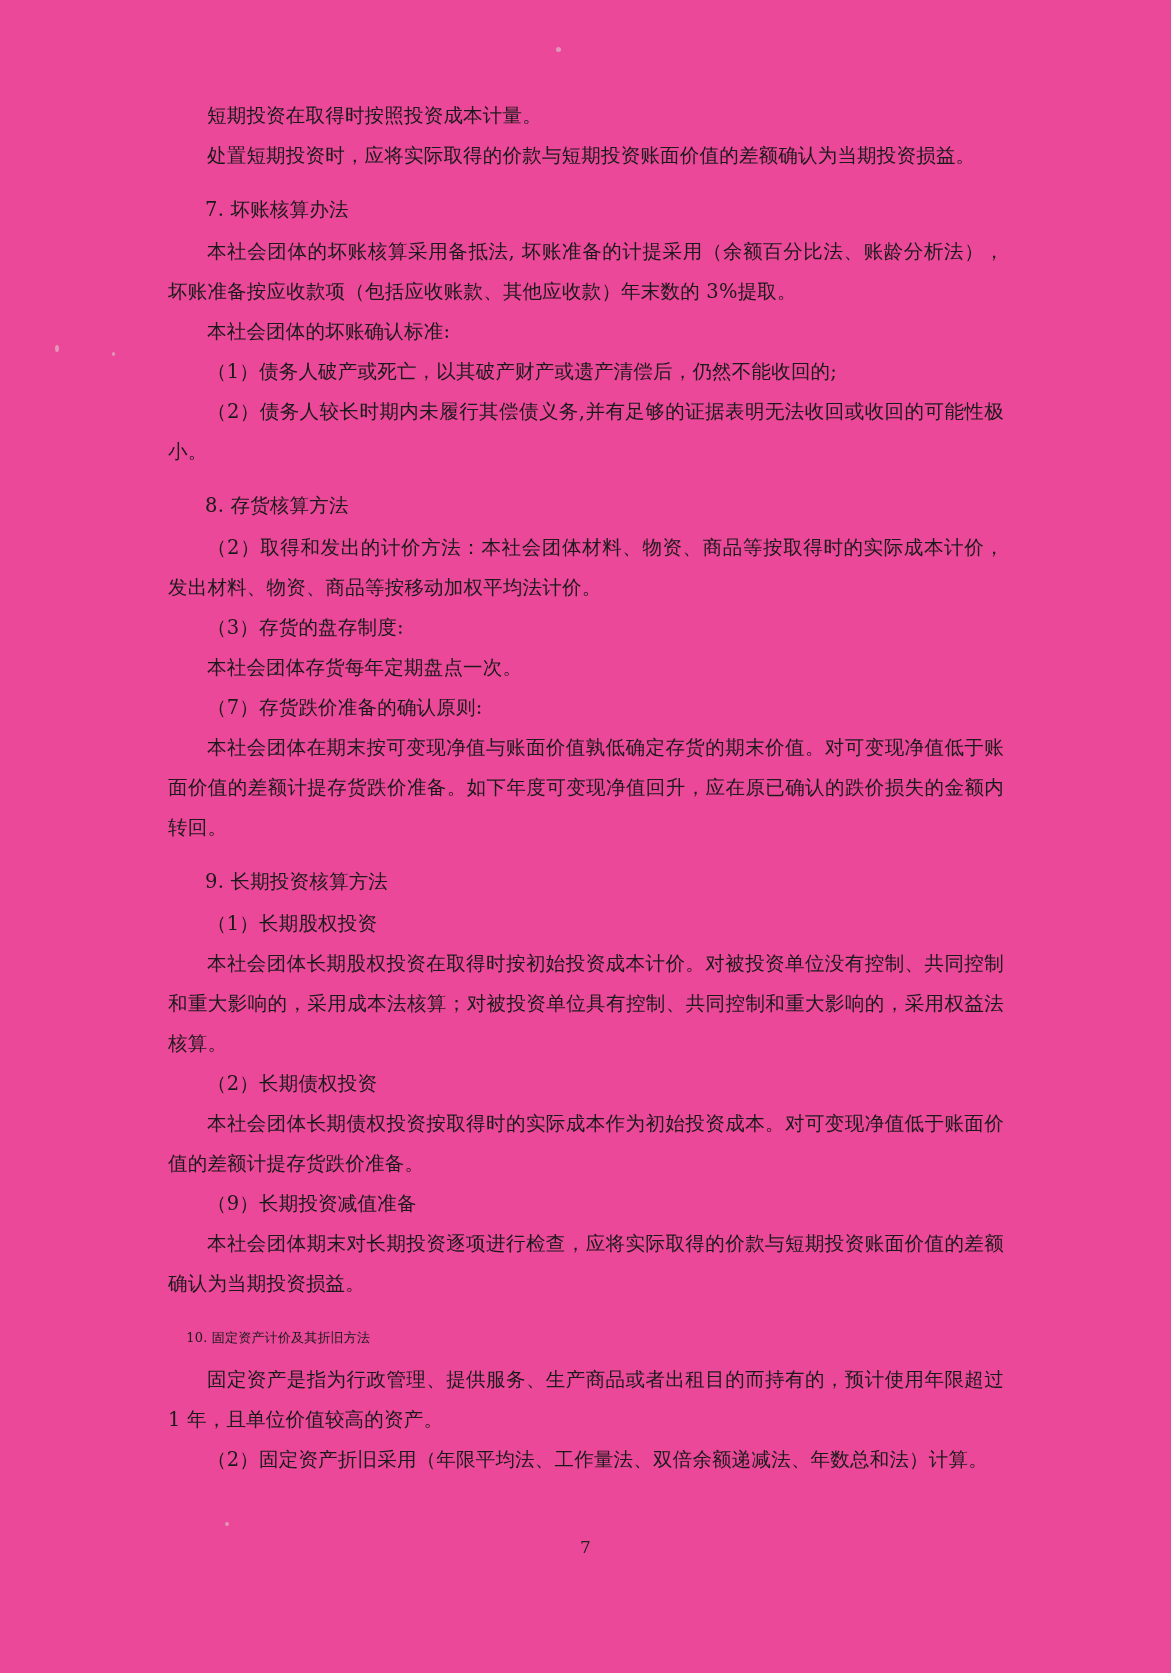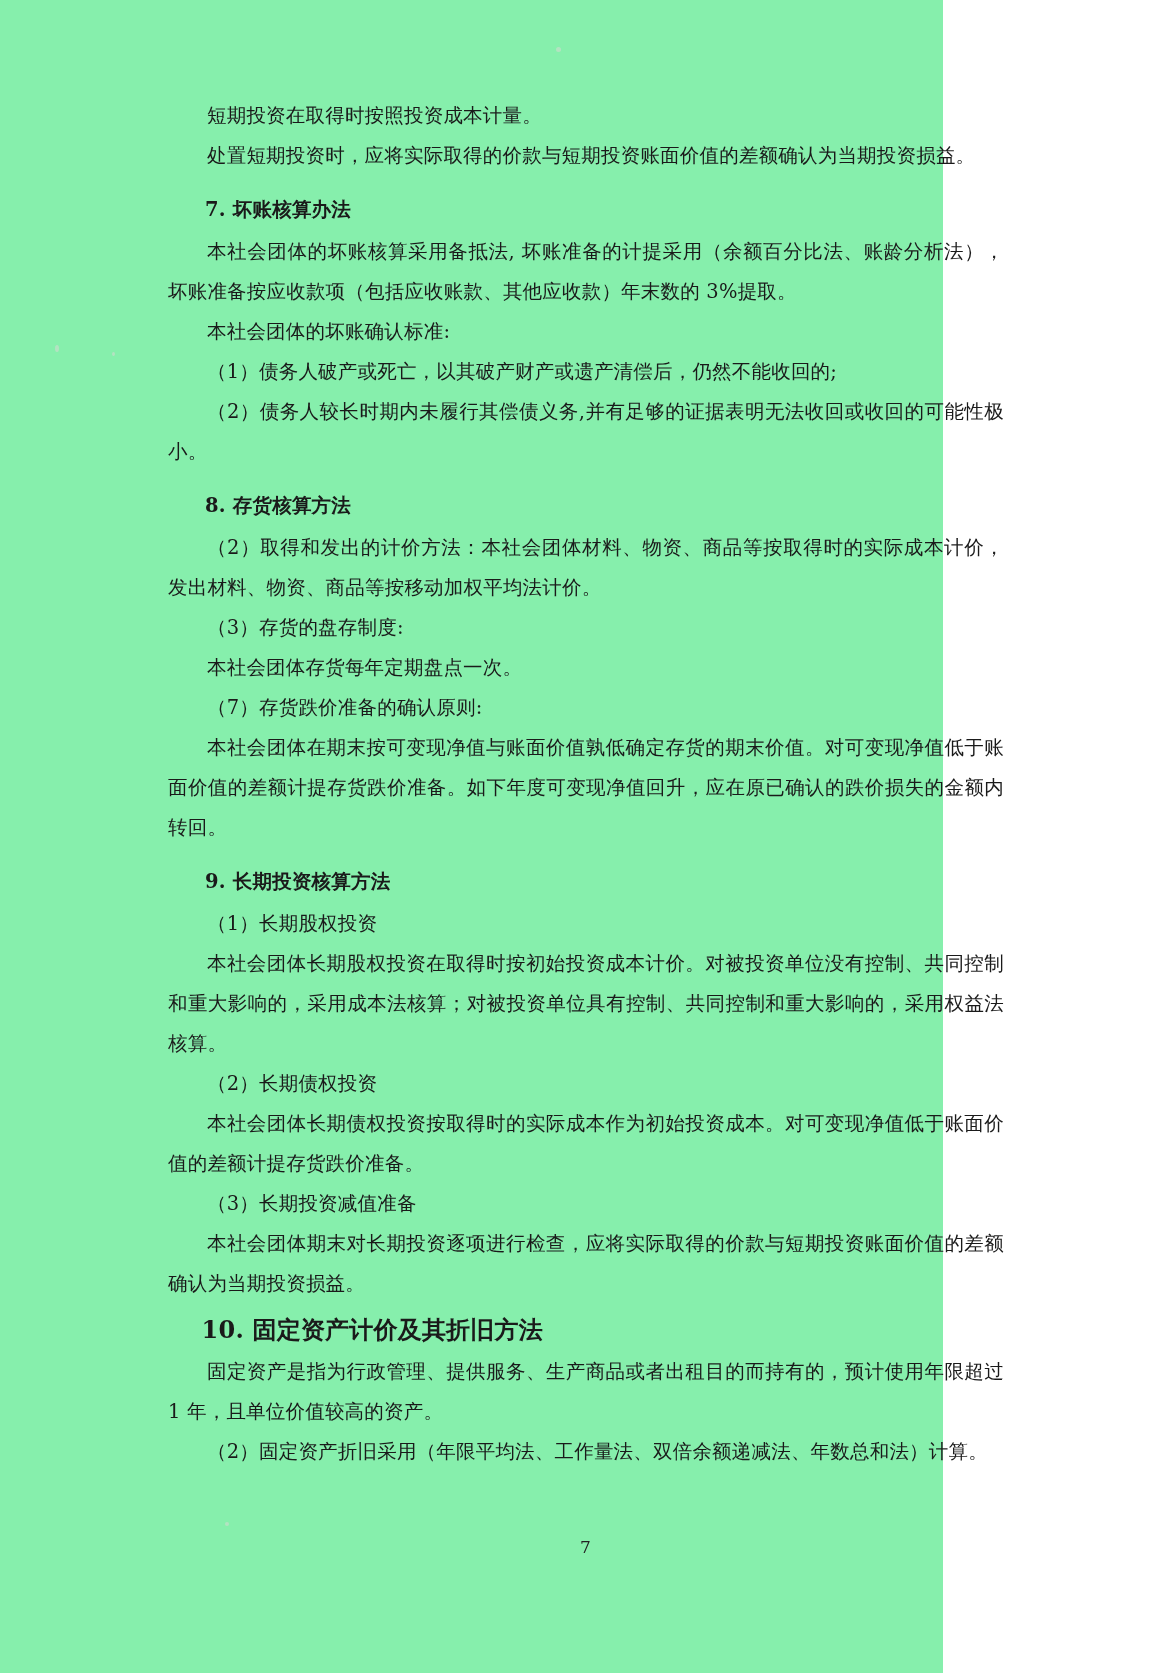--- a/index.html
+++ b/index.html
@@ -11,55 +11,55 @@
     width: 1171px;
     height: 1673px;
     font-family: "DejaVu Serif", "Liberation Serif", serif;
     color: #1a1a1a;
     position: relative;
     overflow: hidden;
   }
   .page {
     position: absolute;
     left: 0; top: 0;
-    width: 943px;
+    width: 1171px;
     height: 1673px;
-    background: #86efac;
+    background: #ec4899;
   }
   .content {
     position: absolute;
     left: 168px;
     top: 96px;
     width: 836px;
   }
   p {
     margin: 0 0 0 0;
     font-size: 19.5px;
     line-height: 40px;
     text-align: justify;
     text-justify: inter-ideograph;
     letter-spacing: 0.2px;
   }
   .indent {
     text-indent: 2em;
   }
   .heading {
-    font-weight: bold;
+    font-weight: normal;
     text-indent: 1.9em;
     margin-top: 14px;
     margin-bottom: 2px;
     font-size: 19.5px;
     line-height: 40px;
   }
   .heading-tight {
-    font-weight: bold;
+    font-weight: normal;
     text-indent: 1.4em;
-    margin-top: 6px;
+    margin-top: 14px;
     margin-bottom: 2px;
-    font-size: 24px;
+    font-size: 13px;
     line-height: 40px;
   }
   .page-number {
     position: absolute;
     left: 0;
     top: 1537px;
     width: 1171px;
     text-align: center;
     font-size: 17px;
     font-family: "DejaVu Serif", "Liberation Serif", serif;
@@ -99,21 +99,21 @@
     <p class="indent">（3）存货的盘存制度:</p>
     <p class="indent">本社会团体存货每年定期盘点一次。</p>
     <p class="indent">（7）存货跌价准备的确认原则:</p>
     <p class="indent">本社会团体在期末按可变现净值与账面价值孰低确定存货的期末价值。对可变现净值低于账面价值的差额计提存货跌价准备。如下年度可变现净值回升，应在原已确认的跌价损失的金额内转回。</p>
 
     <p class="heading">9. 长期投资核算方法</p>
     <p class="indent">（1）长期股权投资</p>
     <p class="indent"> 本社会团体长期股权投资在取得时按初始投资成本计价。对被投资单位没有控制、共同控制和重大影响的，采用成本法核算；对被投资单位具有控制、共同控制和重大影响的，采用权益法核算。</p>
     <p class="indent">（2）长期债权投资</p>
     <p class="indent">本社会团体长期债权投资按取得时的实际成本作为初始投资成本。对可变现净值低于账面价值的差额计提存货跌价准备。</p>
-    <p class="indent">（3）长期投资减值准备</p>
+    <p class="indent">（9）长期投资减值准备</p>
     <p class="indent">本社会团体期末对长期投资逐项进行检查，应将实际取得的价款与短期投资账面价值的差额确认为当期投资损益。</p>
 
     <p class="heading-tight">10. 固定资产计价及其折旧方法</p>
     <p class="indent">固定资产是指为行政管理、提供服务、生产商品或者出租目的而持有的，预计使用年限超过 1 年，且单位价值较高的资产。</p>
     <p class="indent">（2）固定资产折旧采用（年限平均法、工作量法、双倍余额递减法、年数总和法）计算。</p>
 
   </div>
 
   <div class="page-number">7</div>
 </div>

